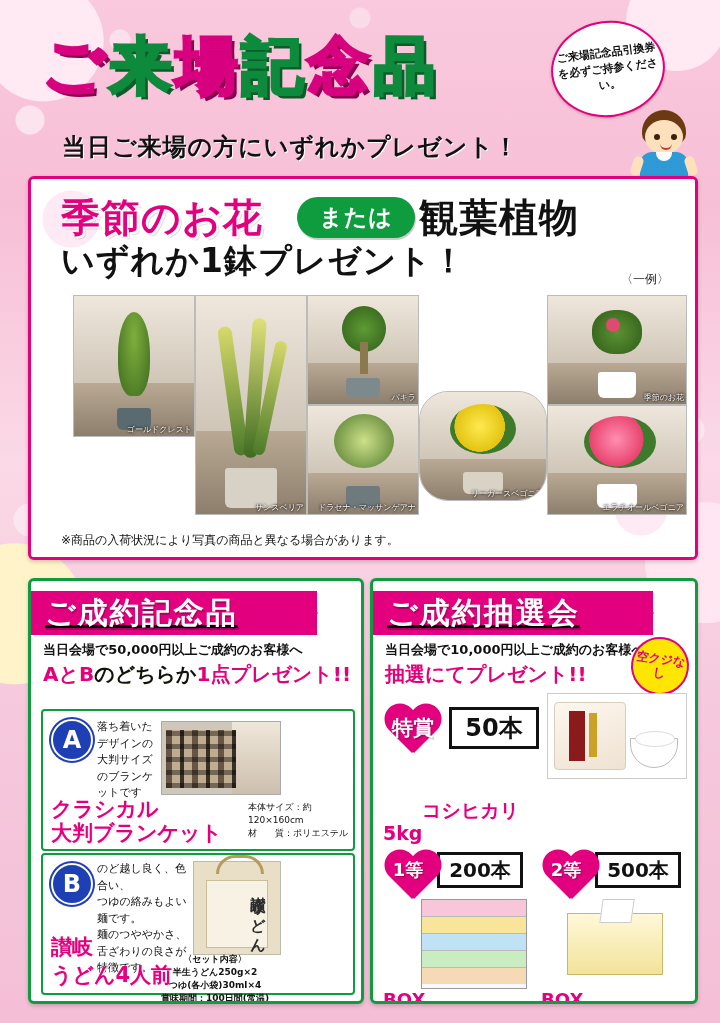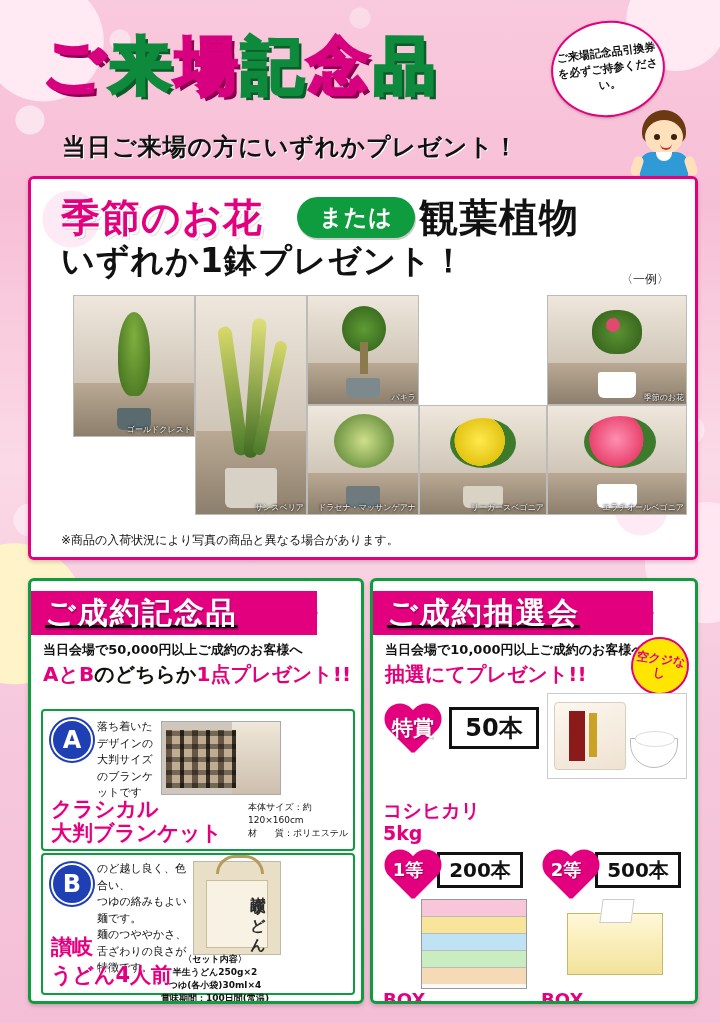--- a/index.html
+++ b/index.html
@@ -287,21 +287,21 @@
       </div>
 
       <div class="ph" style="left:234px;top:110px;width:110px;height:108px;">
         <div class="wall"></div>
           <div class="floor"></div>
         <div style="position:absolute;left:26px;top:8px;width:60px;height:54px;background:radial-gradient(circle at 50% 50%,#cfe08a,#4d7a2b);border-radius:50%;"></div>
         <div class="pot" style="width:34px;height:22px;background:#6e7a7d;"></div>
         <div class="cap">ドラセナ・マッサンゲアナ</div>
       </div>
 
-      <div class="ph" style="left:346px;top:110px;width:126px;height:108px;">
+      <div class="ph" style="left:346px;top:96px;width:126px;height:108px;border-radius:29px;">
         <div class="wall"></div>
           <div class="floor"></div>
         <div style="position:absolute;left:30px;top:12px;width:66px;height:50px;background:radial-gradient(circle at 45% 45%,#ffe94f,#e3c412 55%,#3e7a2c 56%);border-radius:50%;"></div>
         <div class="pot" style="width:40px;height:22px;background:#d9d3c6;"></div>
         <div class="cap">リーガースベゴニア</div>
       </div>
 
       <div class="ph" style="left:474px;top:110px;width:138px;height:108px;">
         <div class="wall"></div>
           <div class="floor"></div>
@@ -367,21 +367,21 @@
       <span>空クジなし</span>
     </div>
 
     <div style="position:absolute;left:10px;top:120px;">
       <div style="display:flex;align-items:center;gap:6px;">
         <div class="heart">
           <div class="lbl">特賞</div>
         </div>
         <div class="cntbox" style="width:84px;height:36px;font-size:24px;">50本</div>
       </div>
-      <div class="gname" style="margin-top:44px;">コシヒカリ</div>
+      <div class="gname" style="margin-top:44px;margin-left:39px;">コシヒカリ</div>
       <div class="gname">5kg</div>
     </div>
 
     <div class="riceimg">
       <div class="ricebag">
         <div class="stripe"></div>
           <div class="stripe2"></div>
       </div>
       <div class="ricebowl"></div>
     </div>

